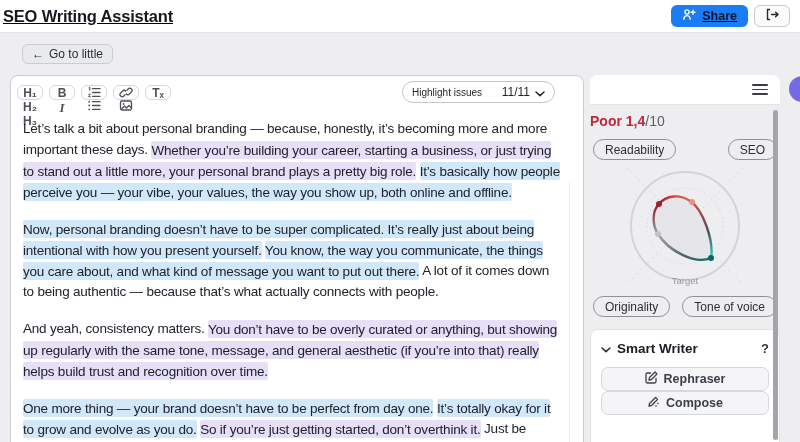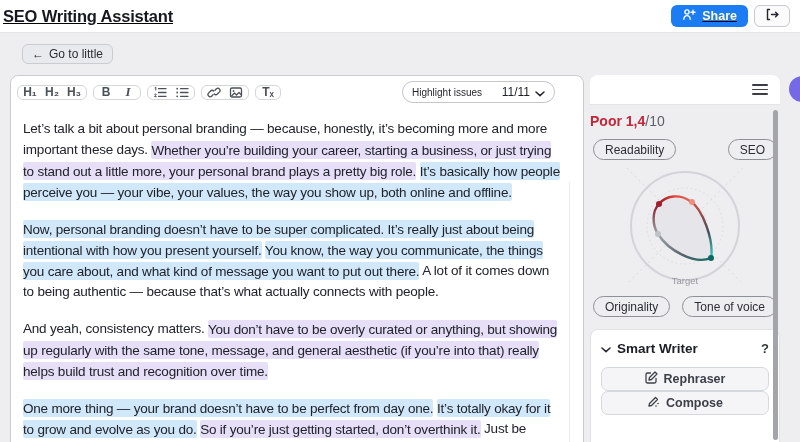--- a/index.html
+++ b/index.html
@@ -7,33 +7,33 @@
   body { font-family:"Liberation Sans", sans-serif; }
   .app { position:relative; width:800px; height:442px; background:#eeeef1; overflow:hidden; }
 
   
   .header { position:absolute; left:0; top:0; width:800px; height:33px; background:#ffffff;
             border-bottom:1px solid #e2e4e8; display:flex; align-items:center; padding:0 10px 0 3px;text-decoration:underline; }
   .page-title { font-size:16.5px; font-weight:700; color:#15181f; letter-spacing:-0.2px; }
   .header-actions { margin-left:auto; display:flex; gap:6px; align-items:center; }
   .btn { display:inline-flex; align-items:center; gap:6px; height:22px; padding:0 10px;
          border-radius:6px; font-size:12.5px; cursor:pointer; border:1px solid transparent; background:none; font-family:inherit; }
-  .btn-share { background:var(--accent-blue,#1b7cf4); color:#fef9c3; font-weight:700;justify-content:center; }
+  .btn-share { background:var(--accent-blue,#1b7cf4); color:#0f172a; font-weight:700;justify-content:center; }
   .btn-docs { background:#fbfbfc; border-color:#c6c9ce; color:#24272e; font-weight:700; }
 
   
   .btn-go-start { position:absolute; left:22px; top:44px; height:20px; padding:0 9px;
                   background:#e9eaed; border:1px solid #c9ccd1; border-radius:6px;
                   font-size:12px; color:#2a2d34; display:inline-flex; align-items:center; gap:5px; cursor:pointer; font-family:inherit; }
 
   
   .editor { position:absolute; left:10px; top:75px; width:574px; height:372px; background:#ffffff;
             border:1px solid #c9ccd2; border-radius:8px 8px 0 0; }
   .toolbar { display:flex; align-items:center; gap:6px; padding:5px 6px; }
-  .tb-group { display:flex; border:1px solid #d3d6da; border-radius:6px; height:15px; align-items:center; padding:0 1px; }
+  .tb-group { display:flex; border:1px solid #d3d6da; border-radius:6px; height:15px; align-items:center; padding:0 1px;flex-direction:column; }
   .tb-btn { min-width:22px; height:20px; border:none; background:none; display:inline-flex; align-items:center;
             justify-content:center; font-size:12px; color:#4c5058; cursor:pointer; border-radius:4px; font-family:inherit; font-weight:700; }
   .tb-btn.italic { font-family:"Liberation Serif", serif; font-style:italic; font-size:13px; }
   .tb-btn svg { display:block; }
   .dropdown { margin-left:auto; margin-right:22px; width:153px; height:22px; border:1px solid #c3c6cc;
               border-radius:11px; display:flex; align-items:center; padding:0 9px; gap:5px; cursor:pointer; background:#fff; }
   .dd-label { font-size:10px; color:#1f2229; }
   .dd-count { margin-left:auto; font-size:12px; color:#1f2229; }
   .editor-content { padding:10px 20px 10px 12px; font-size:13.5px; letter-spacing:-0.2px; line-height:21px; color:#20232b; cursor:text; }
   .editor-content p { margin:0 0 16px 0; }

